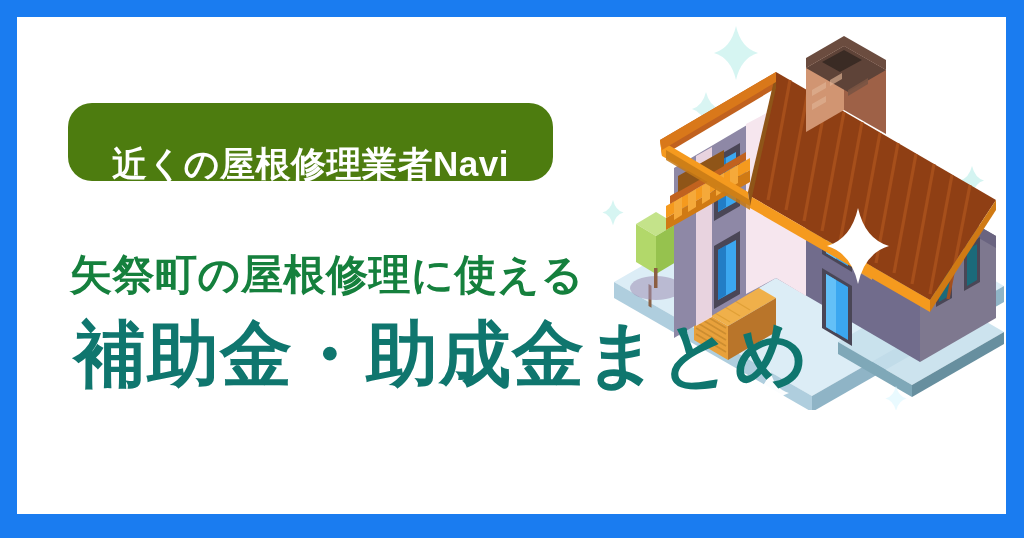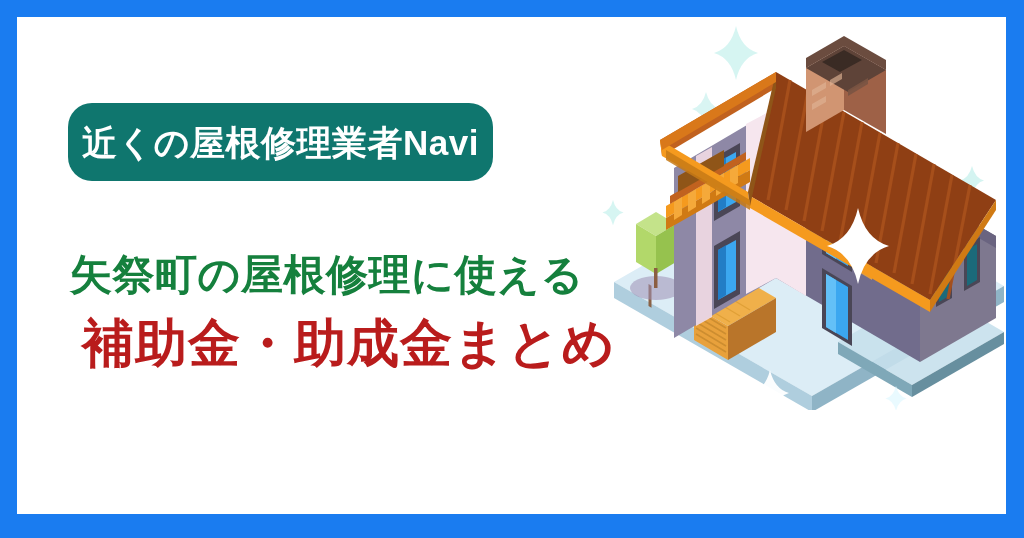--- a/index.html
+++ b/index.html
@@ -29,26 +29,26 @@
   .frame-top    { left: 0; top: 0; width: 1024px; height: 17px; }
   .frame-left   { left: 0; top: 0; width: 17px; height: 538px; }
   .frame-right  { right: 0; top: 0; width: 18px; height: 538px; }
   .frame-bottom { left: 0; bottom: 0; width: 1024px; height: 24px; }
 
   
   .badge {
     position: absolute;
     left: 68px;
     top: 103px;
-    width: 425px;
+    width: 485px;
     height: 78px;
     border-radius: 24px;
-    background: #0f766e;
+    background: #4d7c0f;
     display: flex;
-    align-items: center;
+    align-items: flex-end;
     justify-content: center;
     z-index: 20;
   }
   .badge-label {
     color: #ffffff;
     font-size: 35px;
     font-weight: bold;
     letter-spacing: 0.5px;
     line-height: 1;
     white-space: nowrap;
@@ -64,27 +64,27 @@
   .headline-sub {
     color: #15803d;
     font-size: 42px;
     font-weight: bold;
     line-height: 1.18;
     letter-spacing: 0.5px;
     white-space: nowrap;
     margin: 0;
   }
   .headline-main {
-    color: #b91c1c;
-    font-size: 52px;
+    color: #0f766e;
+    font-size: 72px;
     font-weight: bold;
     line-height: 1.12;
     letter-spacing: 1px;
     white-space: nowrap;
-    margin: 14px 0 0 12px;
+    margin: 14px 0 0 4px;
   }
 
   
   .illustration {
     position: absolute;
     left: 600px;
     top: 10px;
     width: 420px;
     height: 400px;
     z-index: 10;

